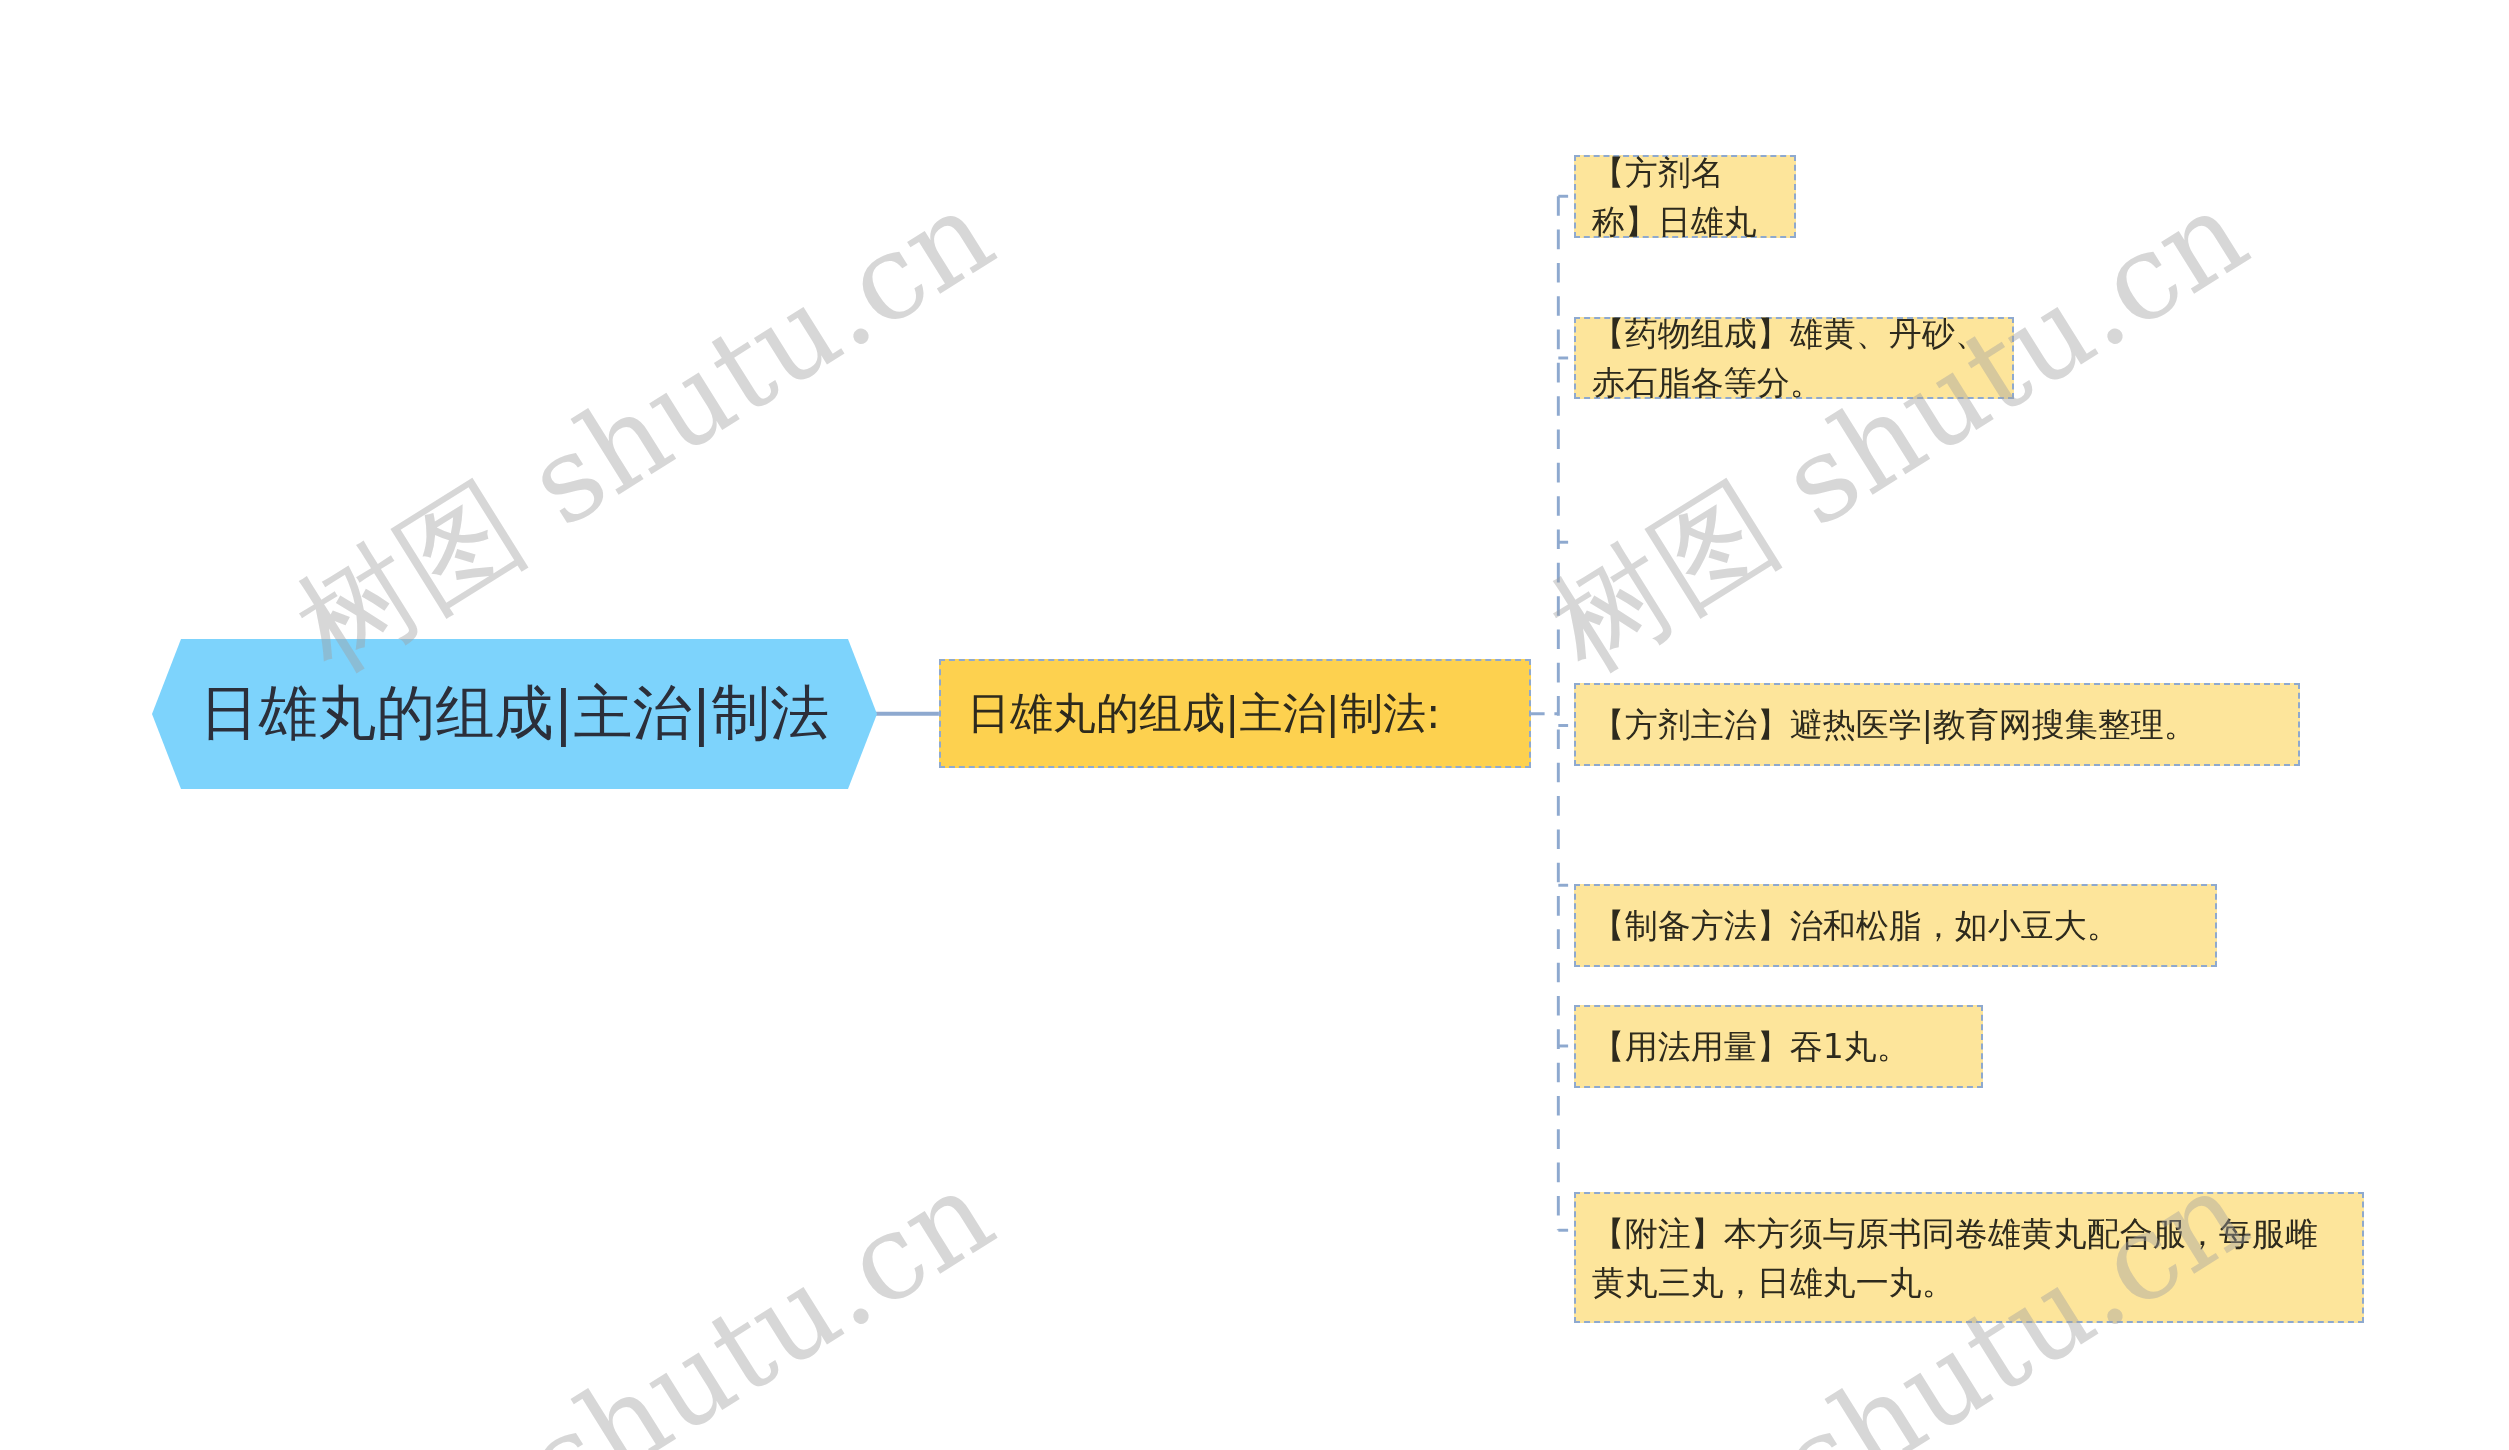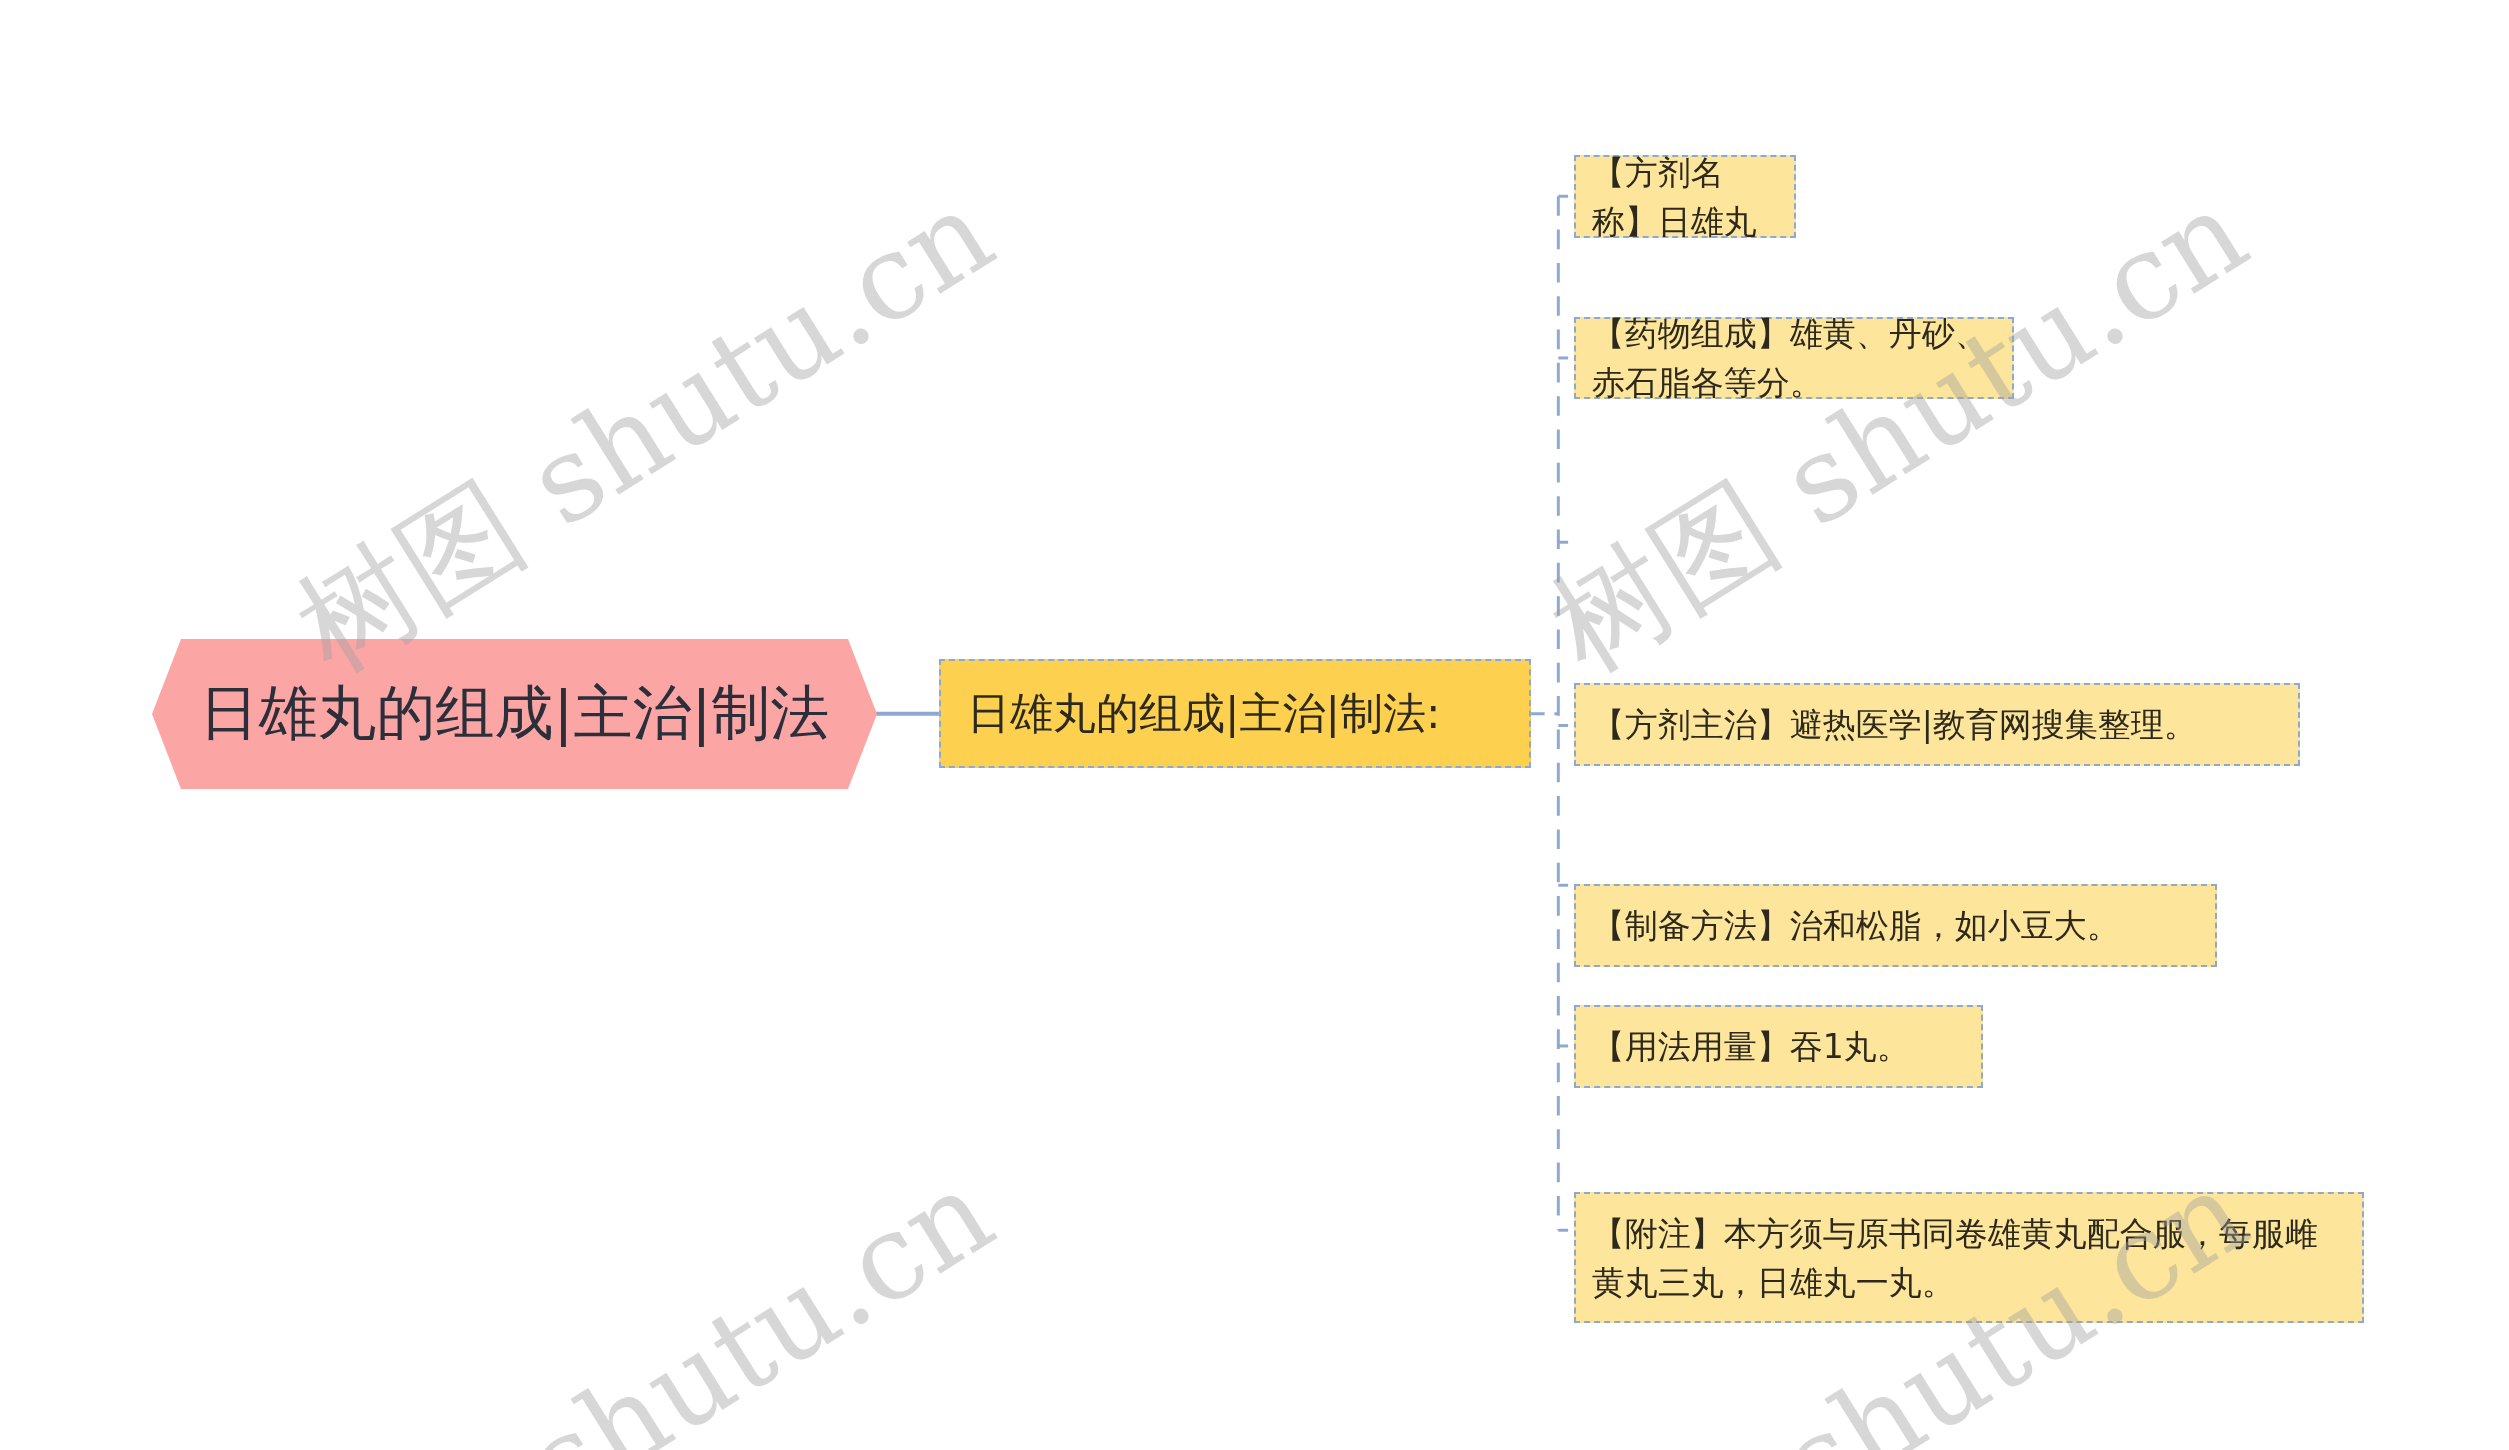--- a/index.html
+++ b/index.html
@@ -5,21 +5,21 @@
     html, body { margin: 0; padding: 0; }
     body {
       width: 2509px; height: 1451px; position: relative; overflow: hidden;
       background: #ffffff;
       font-family: "DejaVu Sans", "Liberation Sans", sans-serif;
     }
     .canvas { position: absolute; left: 0; top: 0; width: 2509px; height: 1451px; }
     svg.lines { position: absolute; left: 0; top: 0; width: 2509px; height: 1451px; }
     .root {
       position: absolute; left: 152px; top: 639px; width: 725px; height: 150px;
-      background: #fca5a5;
+      background: #7dd3fc;
       clip-path: polygon(4% 0, 96% 0, 100% 50%, 96% 100%, 4% 100%, 0 50%);
       display: flex; align-items: center; justify-content: center;
       color: #2b2f3a; font-size: 59px; letter-spacing: 0px;
     }
     .sub {
       position: absolute; left: 939px; top: 659px; width: 592px; height: 109px;
       box-sizing: border-box;
       background: #fdd14f; border: 2.9px dashed #8ea9cf;
       display: flex; align-items: center; padding-left: 26px;
       color: #2d2a1d; font-size: 43px;

